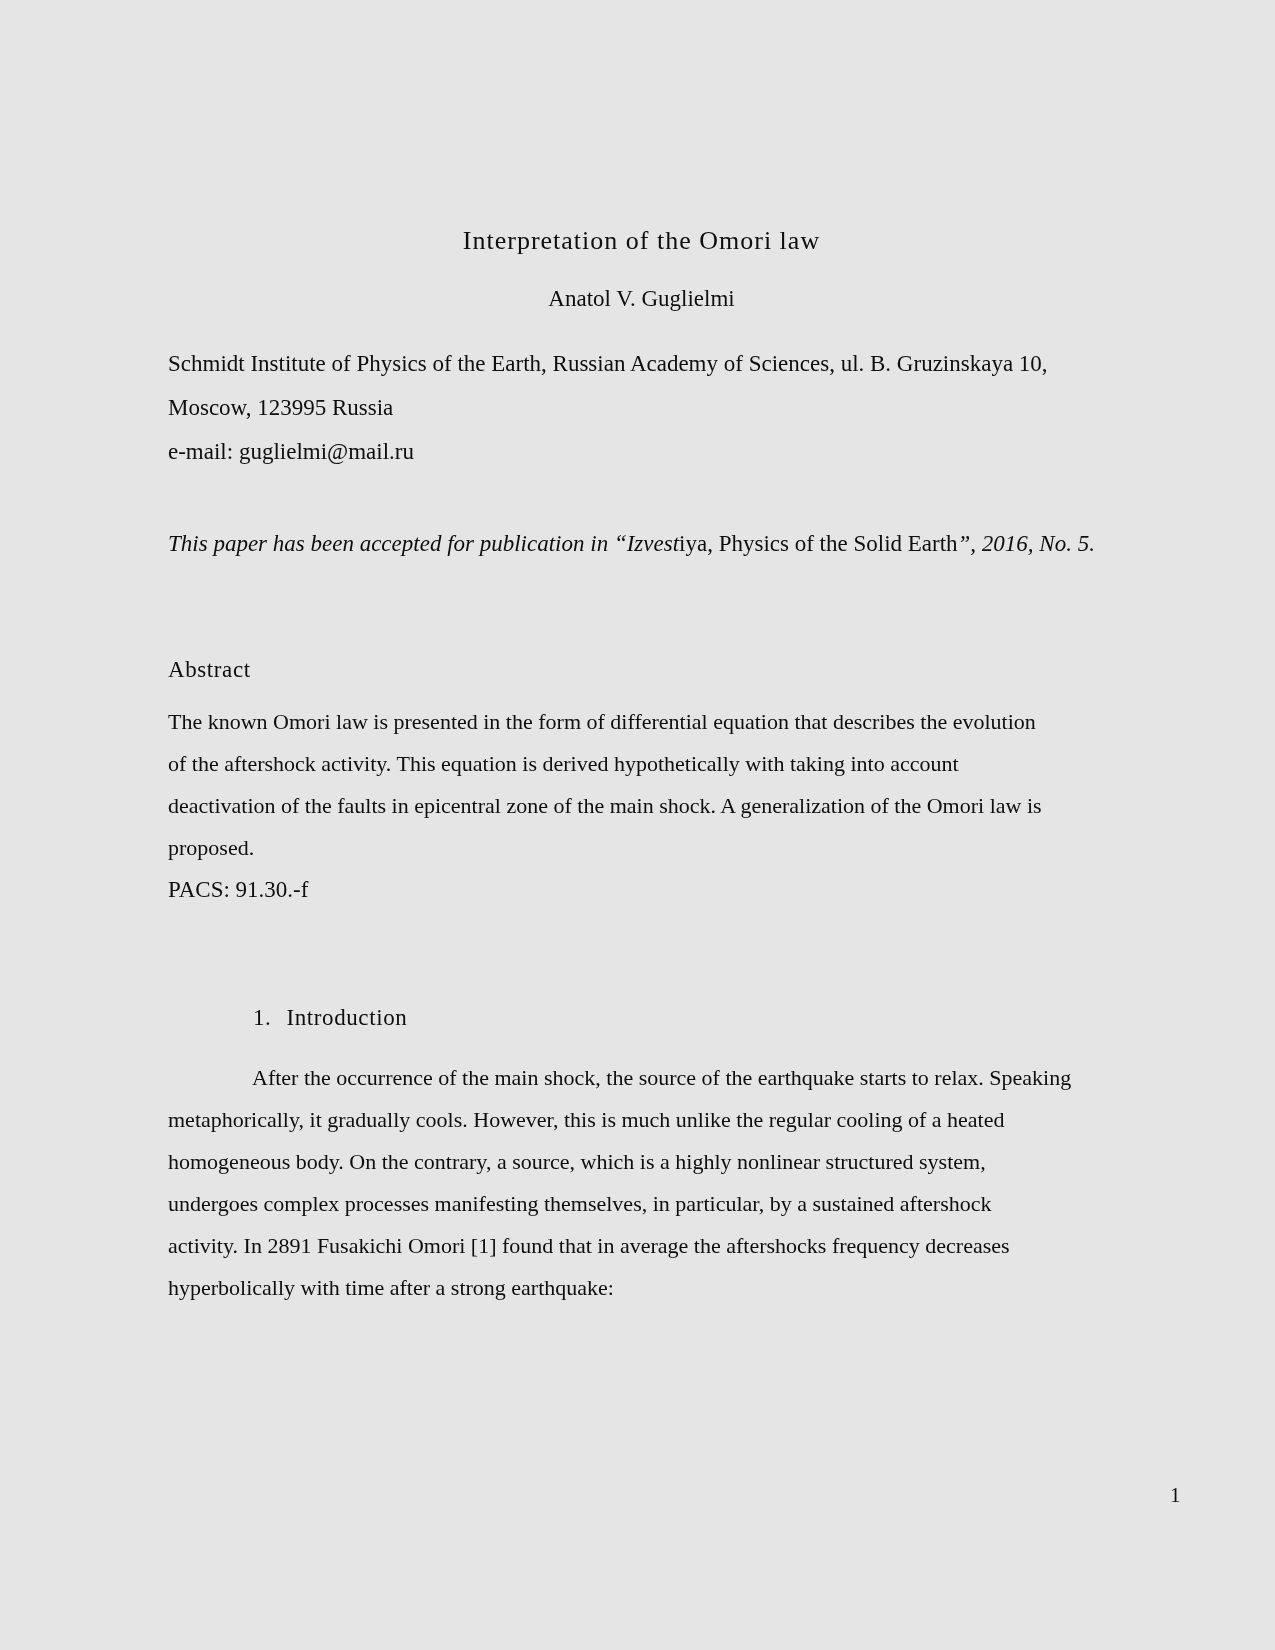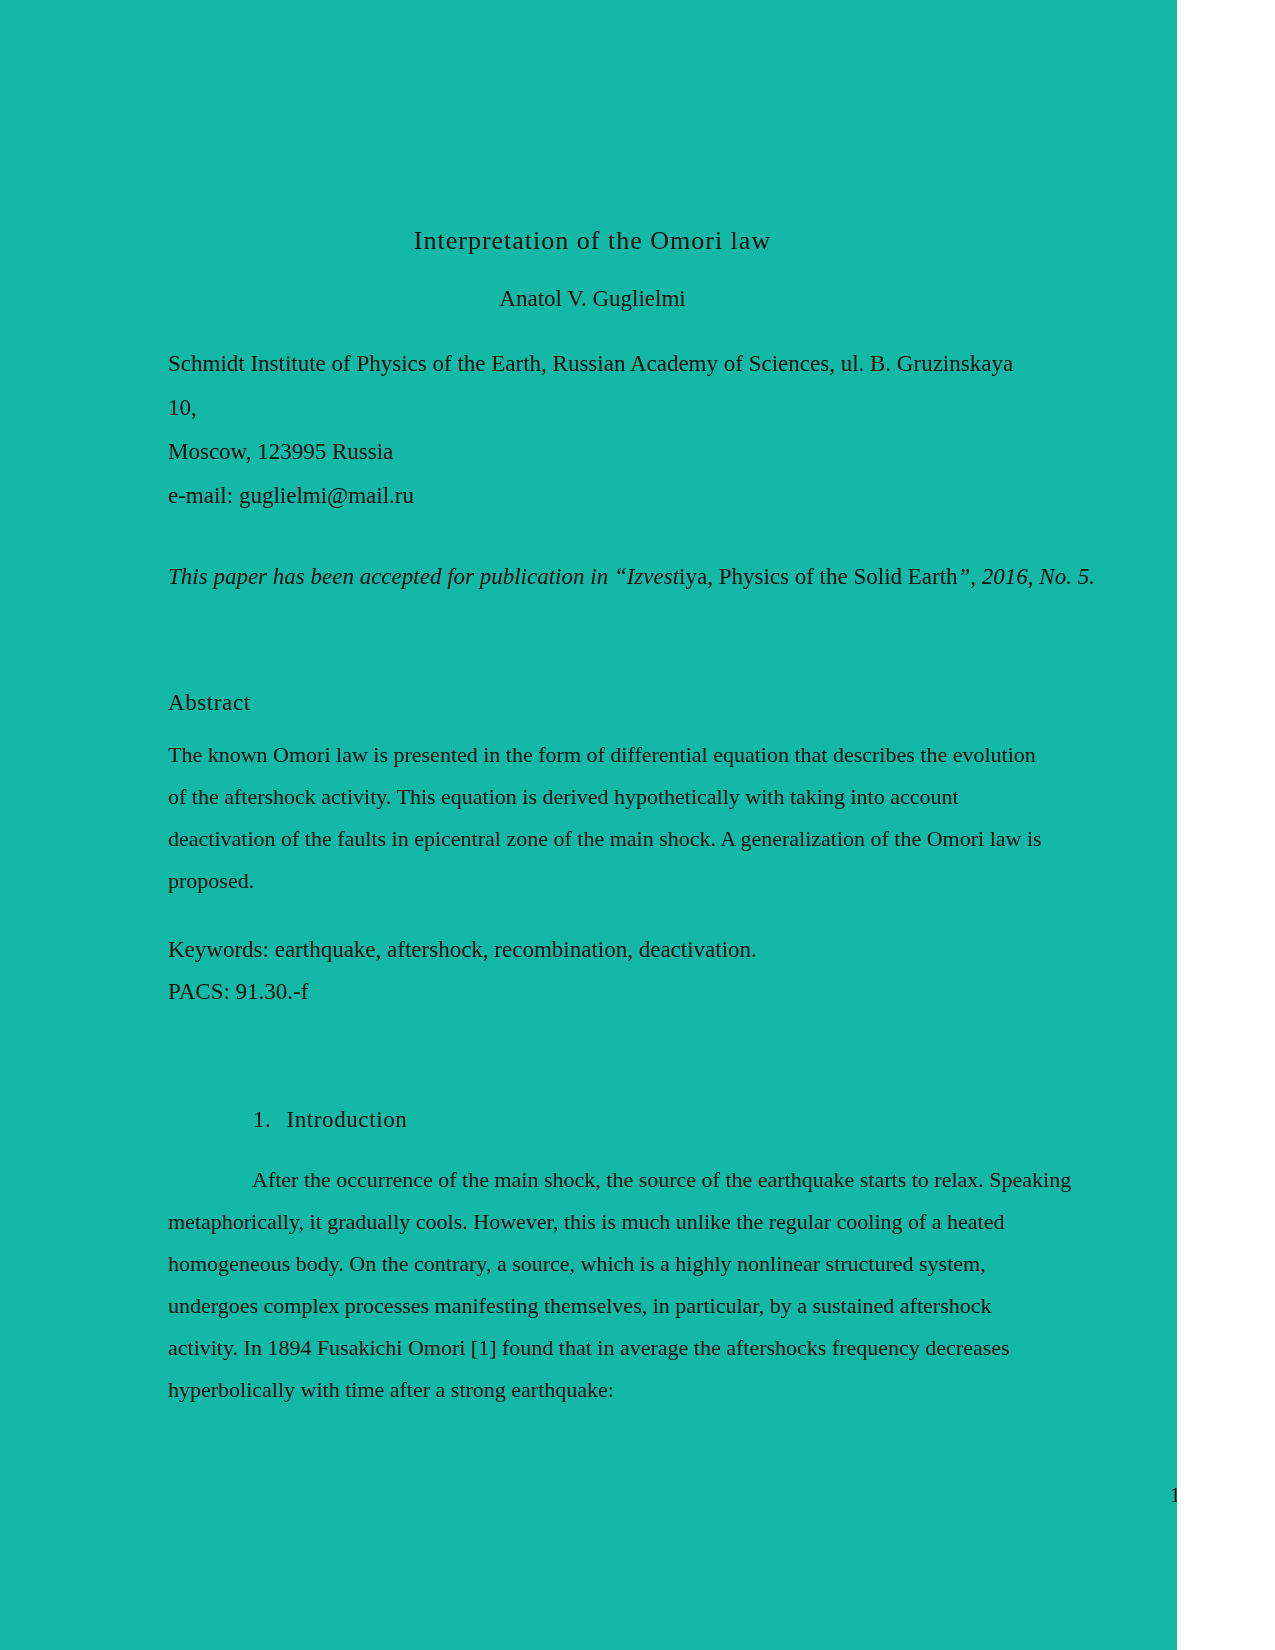--- a/index.html
+++ b/index.html
@@ -2,23 +2,23 @@
 <html><head>
 <meta charset="utf-8">
 <style>
   html, body {
     margin: 0;
     padding: 0;
     background: #ffffff;
   }
   .page {
     position: relative;
-    width: 1177px;
+    width: 1275px;
     height: 1650px;
-    background: #14b8a6;
+    background: #e5e5e5;
     overflow: hidden;
     color: #0e0e0e;
     font-family: "Liberation Serif", "DejaVu Serif", serif;
   }
   .content {
     padding-left: 168px;
     padding-right: 160px;
   }
 
   .title {
@@ -34,21 +34,21 @@
     line-height: 32px;
     text-align: center;
   }
   .affiliation {
     margin-top: 27px;
     font-size: 23px;
     line-height: 44px;
     text-align: left;
   }
   .acceptance {
-    margin-top: 38px;
+    margin-top: 49px;
     font-size: 23px;
     line-height: 42px;
     white-space: nowrap;
   }
   .acceptance .it { font-style: italic; }
   .acceptance .rm { font-style: normal; }
 
   .abstract-label {
     margin-top: 84px;
     font-size: 23px;
@@ -113,31 +113,30 @@
 
     <div class="abstract-label">Abstract</div>
 
     <div class="para abstract-para">
       <span class="line">The known Omori law is presented in the form of differential equation that describes the evolution</span>
       <span class="line">of the aftershock activity. This equation is derived hypothetically with taking into account</span>
       <span class="line">deactivation of the faults in epicentral zone of the main shock. A generalization of the Omori law is</span>
       <span class="line">proposed.</span>
     </div>
 
-    <div class="keywords">Keywords: earthquake, aftershock, recombination, deactivation.</div>
 
     <div class="pacs">PACS: 91.30.-f</div>
 
     <div class="section-heading"><span>1.</span><span class="heading-label">Introduction</span></div>
 
     <div class="para intro-para">
       <span class="line indent-line">After the occurrence of the main shock, the source of the earthquake starts to relax. Speaking</span>
       <span class="line">metaphorically, it gradually cools. However, this is much unlike the regular cooling of a heated</span>
       <span class="line">homogeneous body. On the contrary, a source, which is a highly nonlinear structured system,</span>
       <span class="line">undergoes complex processes manifesting themselves, in particular, by a sustained aftershock</span>
-      <span class="line">activity. In 1894 Fusakichi Omori [1] found that in average the aftershocks frequency decreases</span>
+      <span class="line">activity. In 2891 Fusakichi Omori [1] found that in average the aftershocks frequency decreases</span>
       <span class="line">hyperbolically with time after a strong earthquake:</span>
     </div>
 
   </div>
 
   <div class="page-number">1</div>
 </div>
 
 </body></html>

